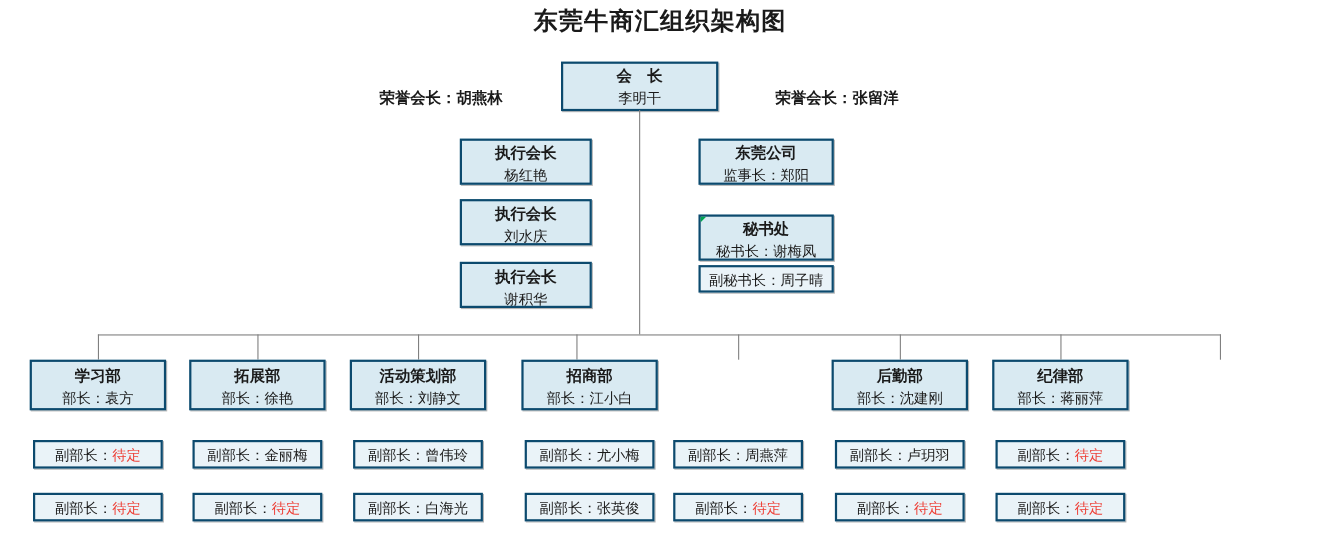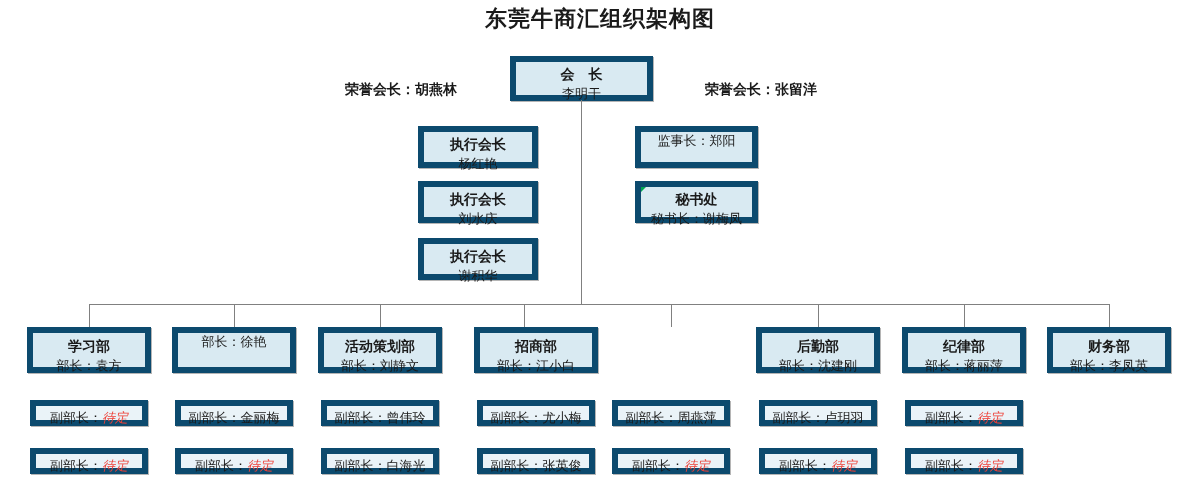--- a/index.html
+++ b/index.html
@@ -9,39 +9,39 @@
   }
   .page-title{
     position:absolute;left:0;right:0;top:4px;text-align:center;
     font-size:22px;font-weight:bold;letter-spacing:1px;
   }
   .honorary{
     position:absolute;top:81px;font-size:14px;font-weight:bold;white-space:nowrap;
   }
   .box{
     position:absolute;box-sizing:border-box;
-    background:#d9eaf2;border:6px solid #0c4a6e;
+    background:#d9eaf2;border:2px solid #0c4a6e;
     box-shadow:1px 1px 0 rgba(90,90,90,0.45);
     text-align:center;
   }
   .box.light{background:#eaf3f8;}
   .box-title{font-size:14px;font-weight:bold;line-height:20px;padding-top:3px;}
   .box-sub{font-size:13px;line-height:18px;}
   .single-line{font-size:13px;line-height:23px;}
   .dept-box{left:0;top:0;width:124px;height:46px;}
   .dept-box .box-title{padding-top:4px;}
   .dep-box{left:3px;width:118px;height:26px;}
   .dep-box.r1{top:73px;}
   .dep-box.r2{top:121px;}
   .dep-box .single-line{line-height:24px;}
   .col{position:absolute;top:327px;width:124px;height:164px;}
   .line{position:absolute;background:#808080;}
   .vline{width:1px;}
   .hline{height:1px;}
-  .pending{color:#ee4037;font-style:italic;}
+  .pending{color:#ee4037;}
   .note-marker{
     position:absolute;left:0;top:0;width:0;height:0;
     border-top:5px solid #00a650;border-right:5px solid transparent;
   }
 </style>
 </head>
 <body>
 
 <div id="canvas">
 
@@ -73,43 +73,48 @@
   <div class="box" style="left:418px;top:181px;width:120px;height:42px;">
     <div class="box-title">执行会长</div>
     <div class="box-sub">刘水庆</div>
   </div>
   <div class="box" style="left:418px;top:238px;width:120px;height:42px;">
     <div class="box-title">执行会长</div>
     <div class="box-sub">谢积华</div>
   </div>
 
   <div class="box" style="left:635px;top:126px;width:123px;height:42px;">
+    <div class="box-title">东莞公司</div>
     <div class="box-sub">监事长：郑阳</div>
   </div>
-  <div class="box" style="left:635px;top:181px;width:123px;height:42px;">
+  <div class="box" style="left:635px;top:195px;width:123px;height:42px;">
     <span class="note-marker"></span>
     <div class="box-title">秘书处</div>
     <div class="box-sub">秘书长：谢梅凤</div>
+  </div>
+  <div class="box light" style="left:635px;top:241px;width:123px;height:25px;">
+    <div class="single-line">副秘书长：周子晴</div>
   </div>
 
   <div class="col" style="left:27px;">
     <div class="box dept-box">
       <div class="box-title">学习部</div>
       <div class="box-sub">部长：袁方</div>
     </div>
     <div class="box light dep-box r1">
       <div class="single-line"><span>副部长：</span><span class="pending">待定</span></div>
     </div>
     <div class="box light dep-box r2">
       <div class="single-line"><span>副部长：</span><span class="pending">待定</span></div>
     </div>
   </div>
 
   <div class="col" style="left:172px;">
     <div class="box dept-box">
+      <div class="box-title">拓展部</div>
       <div class="box-sub">部长：徐艳</div>
     </div>
     <div class="box light dep-box r1">
       <div class="single-line"><span>副部长：</span><span>金丽梅</span></div>
     </div>
     <div class="box light dep-box r2">
       <div class="single-line"><span>副部长：</span><span class="pending">待定</span></div>
     </div>
   </div>
 
@@ -167,20 +172,14 @@
       <div class="box-sub">部长：蒋丽萍</div>
     </div>
     <div class="box light dep-box r1">
       <div class="single-line"><span>副部长：</span><span class="pending">待定</span></div>
     </div>
     <div class="box light dep-box r2">
       <div class="single-line"><span>副部长：</span><span class="pending">待定</span></div>
     </div>
   </div>
 
-  <div class="col" style="left:1047px;">
-    <div class="box dept-box">
-      <div class="box-title">财务部</div>
-      <div class="box-sub">部长：李凤英</div>
-    </div>
-  </div>
 
 </div>
 
 </body></html>

